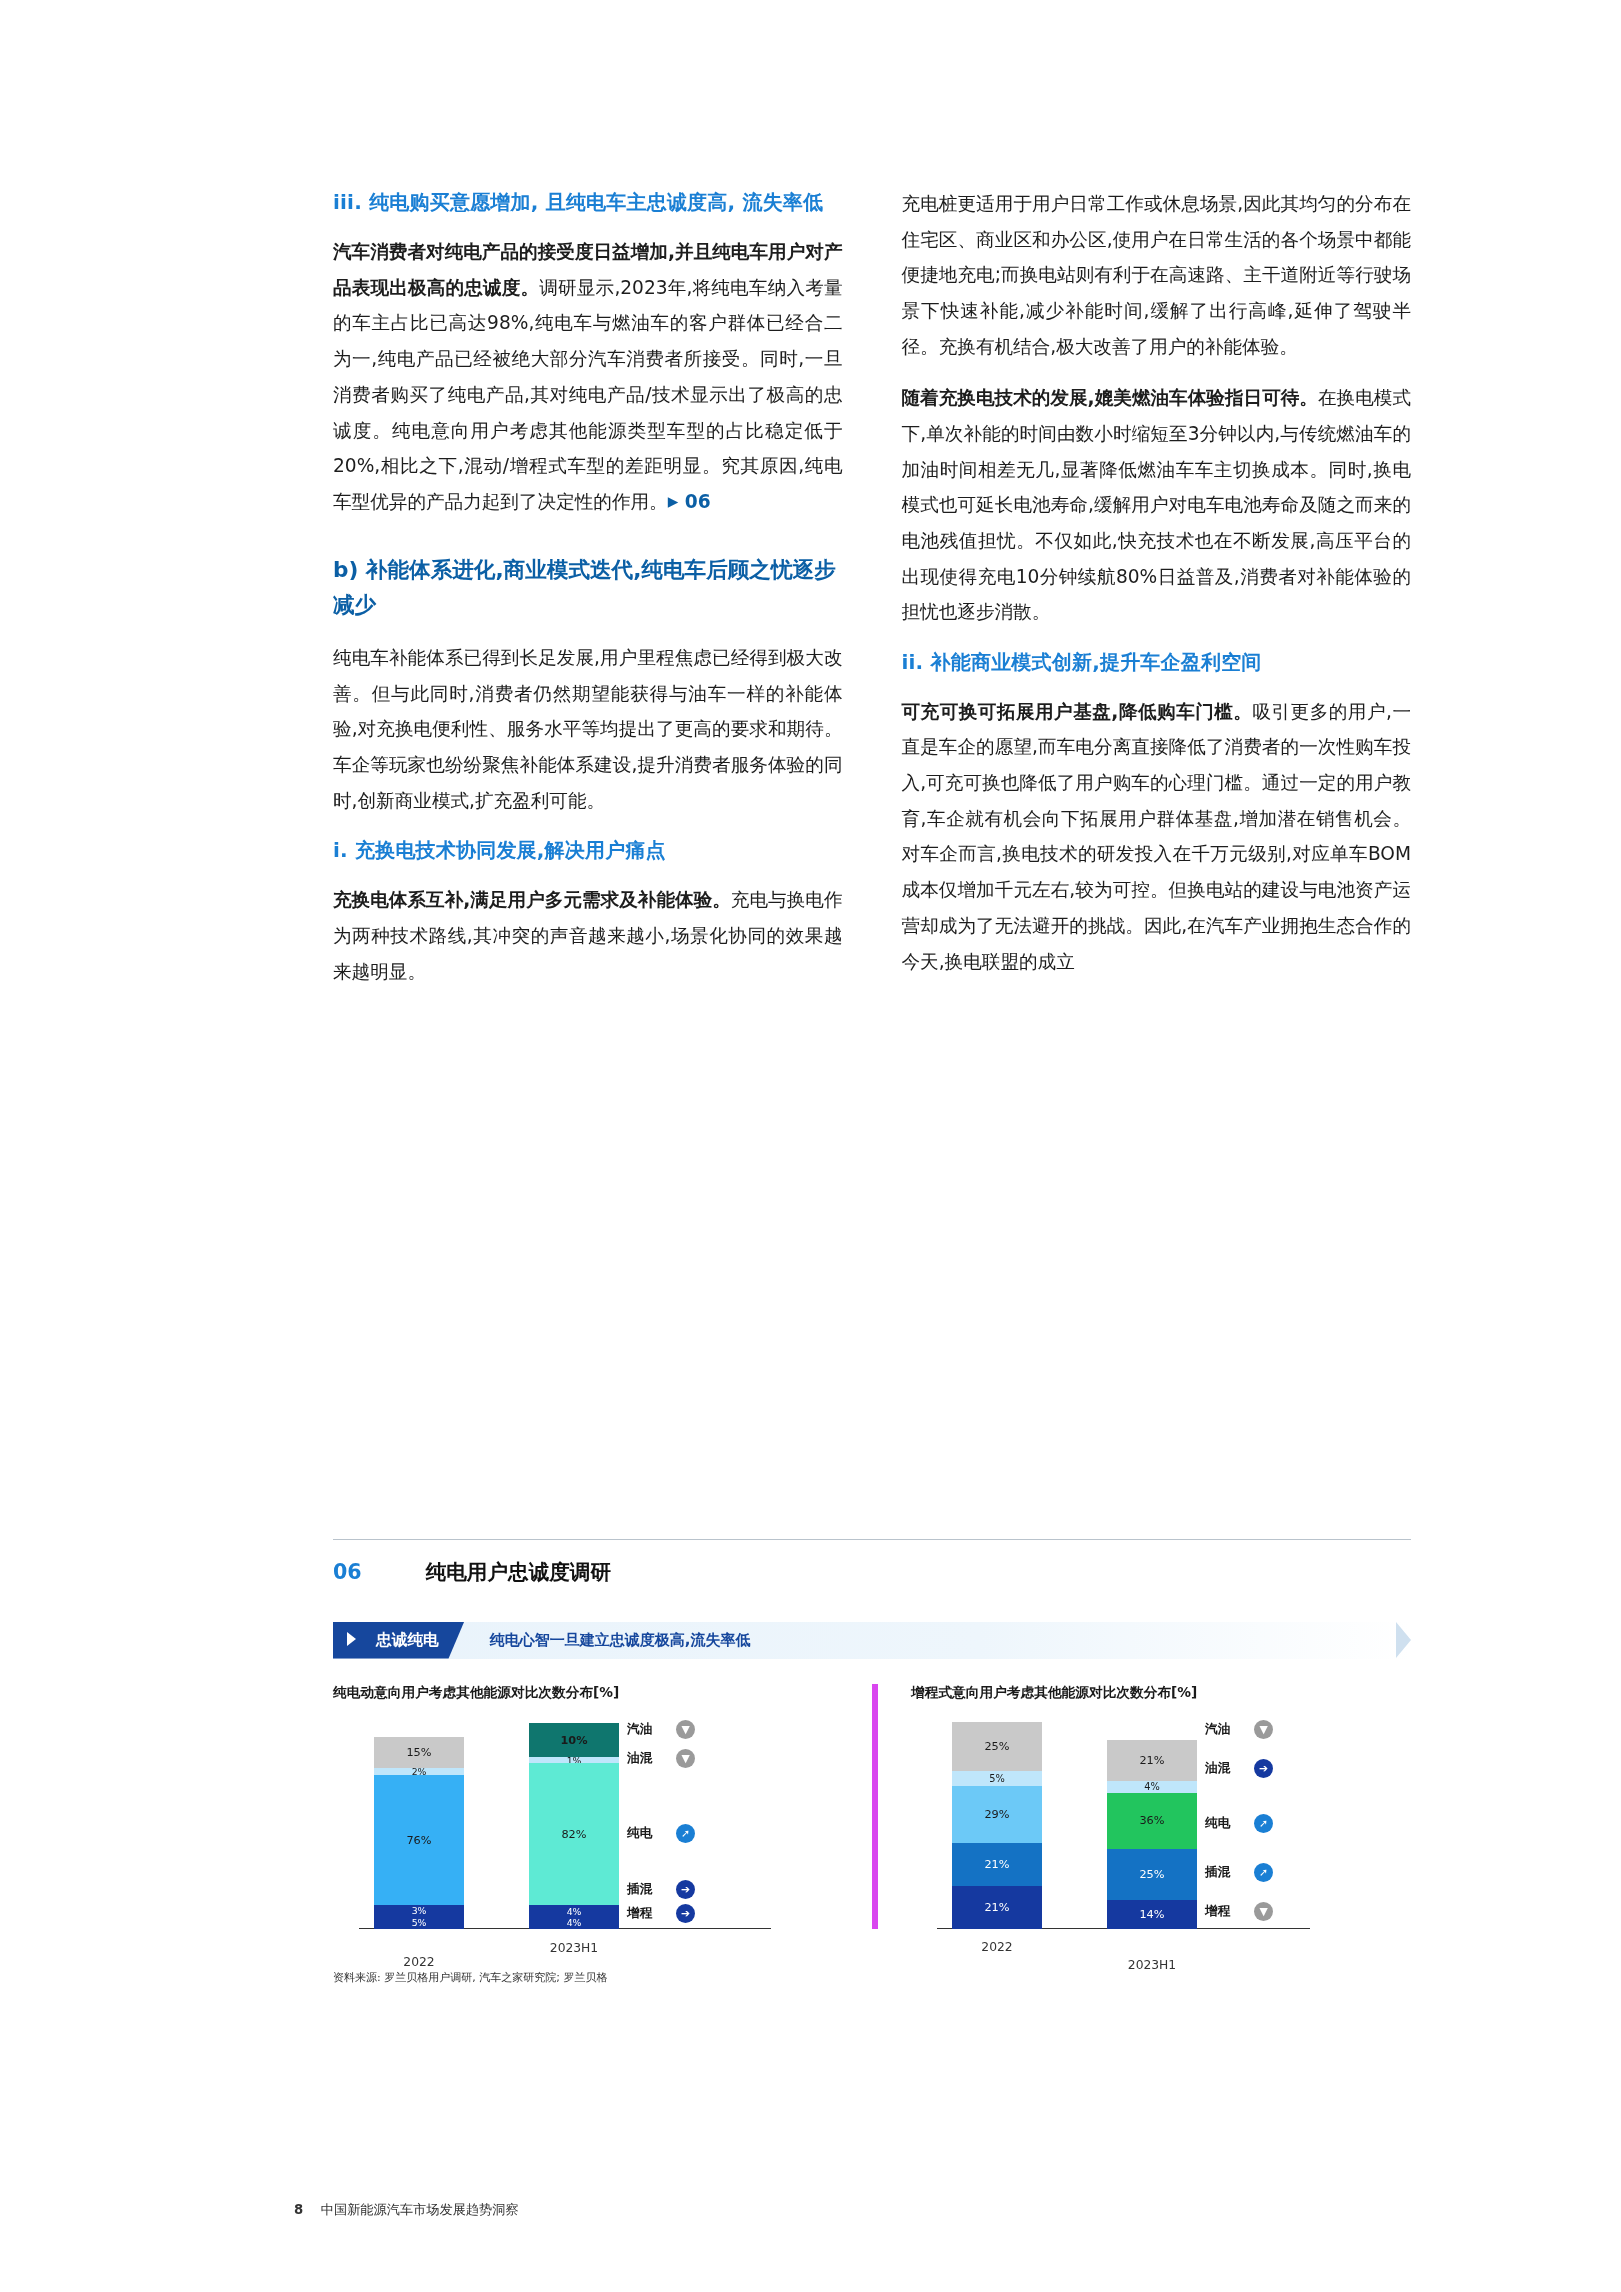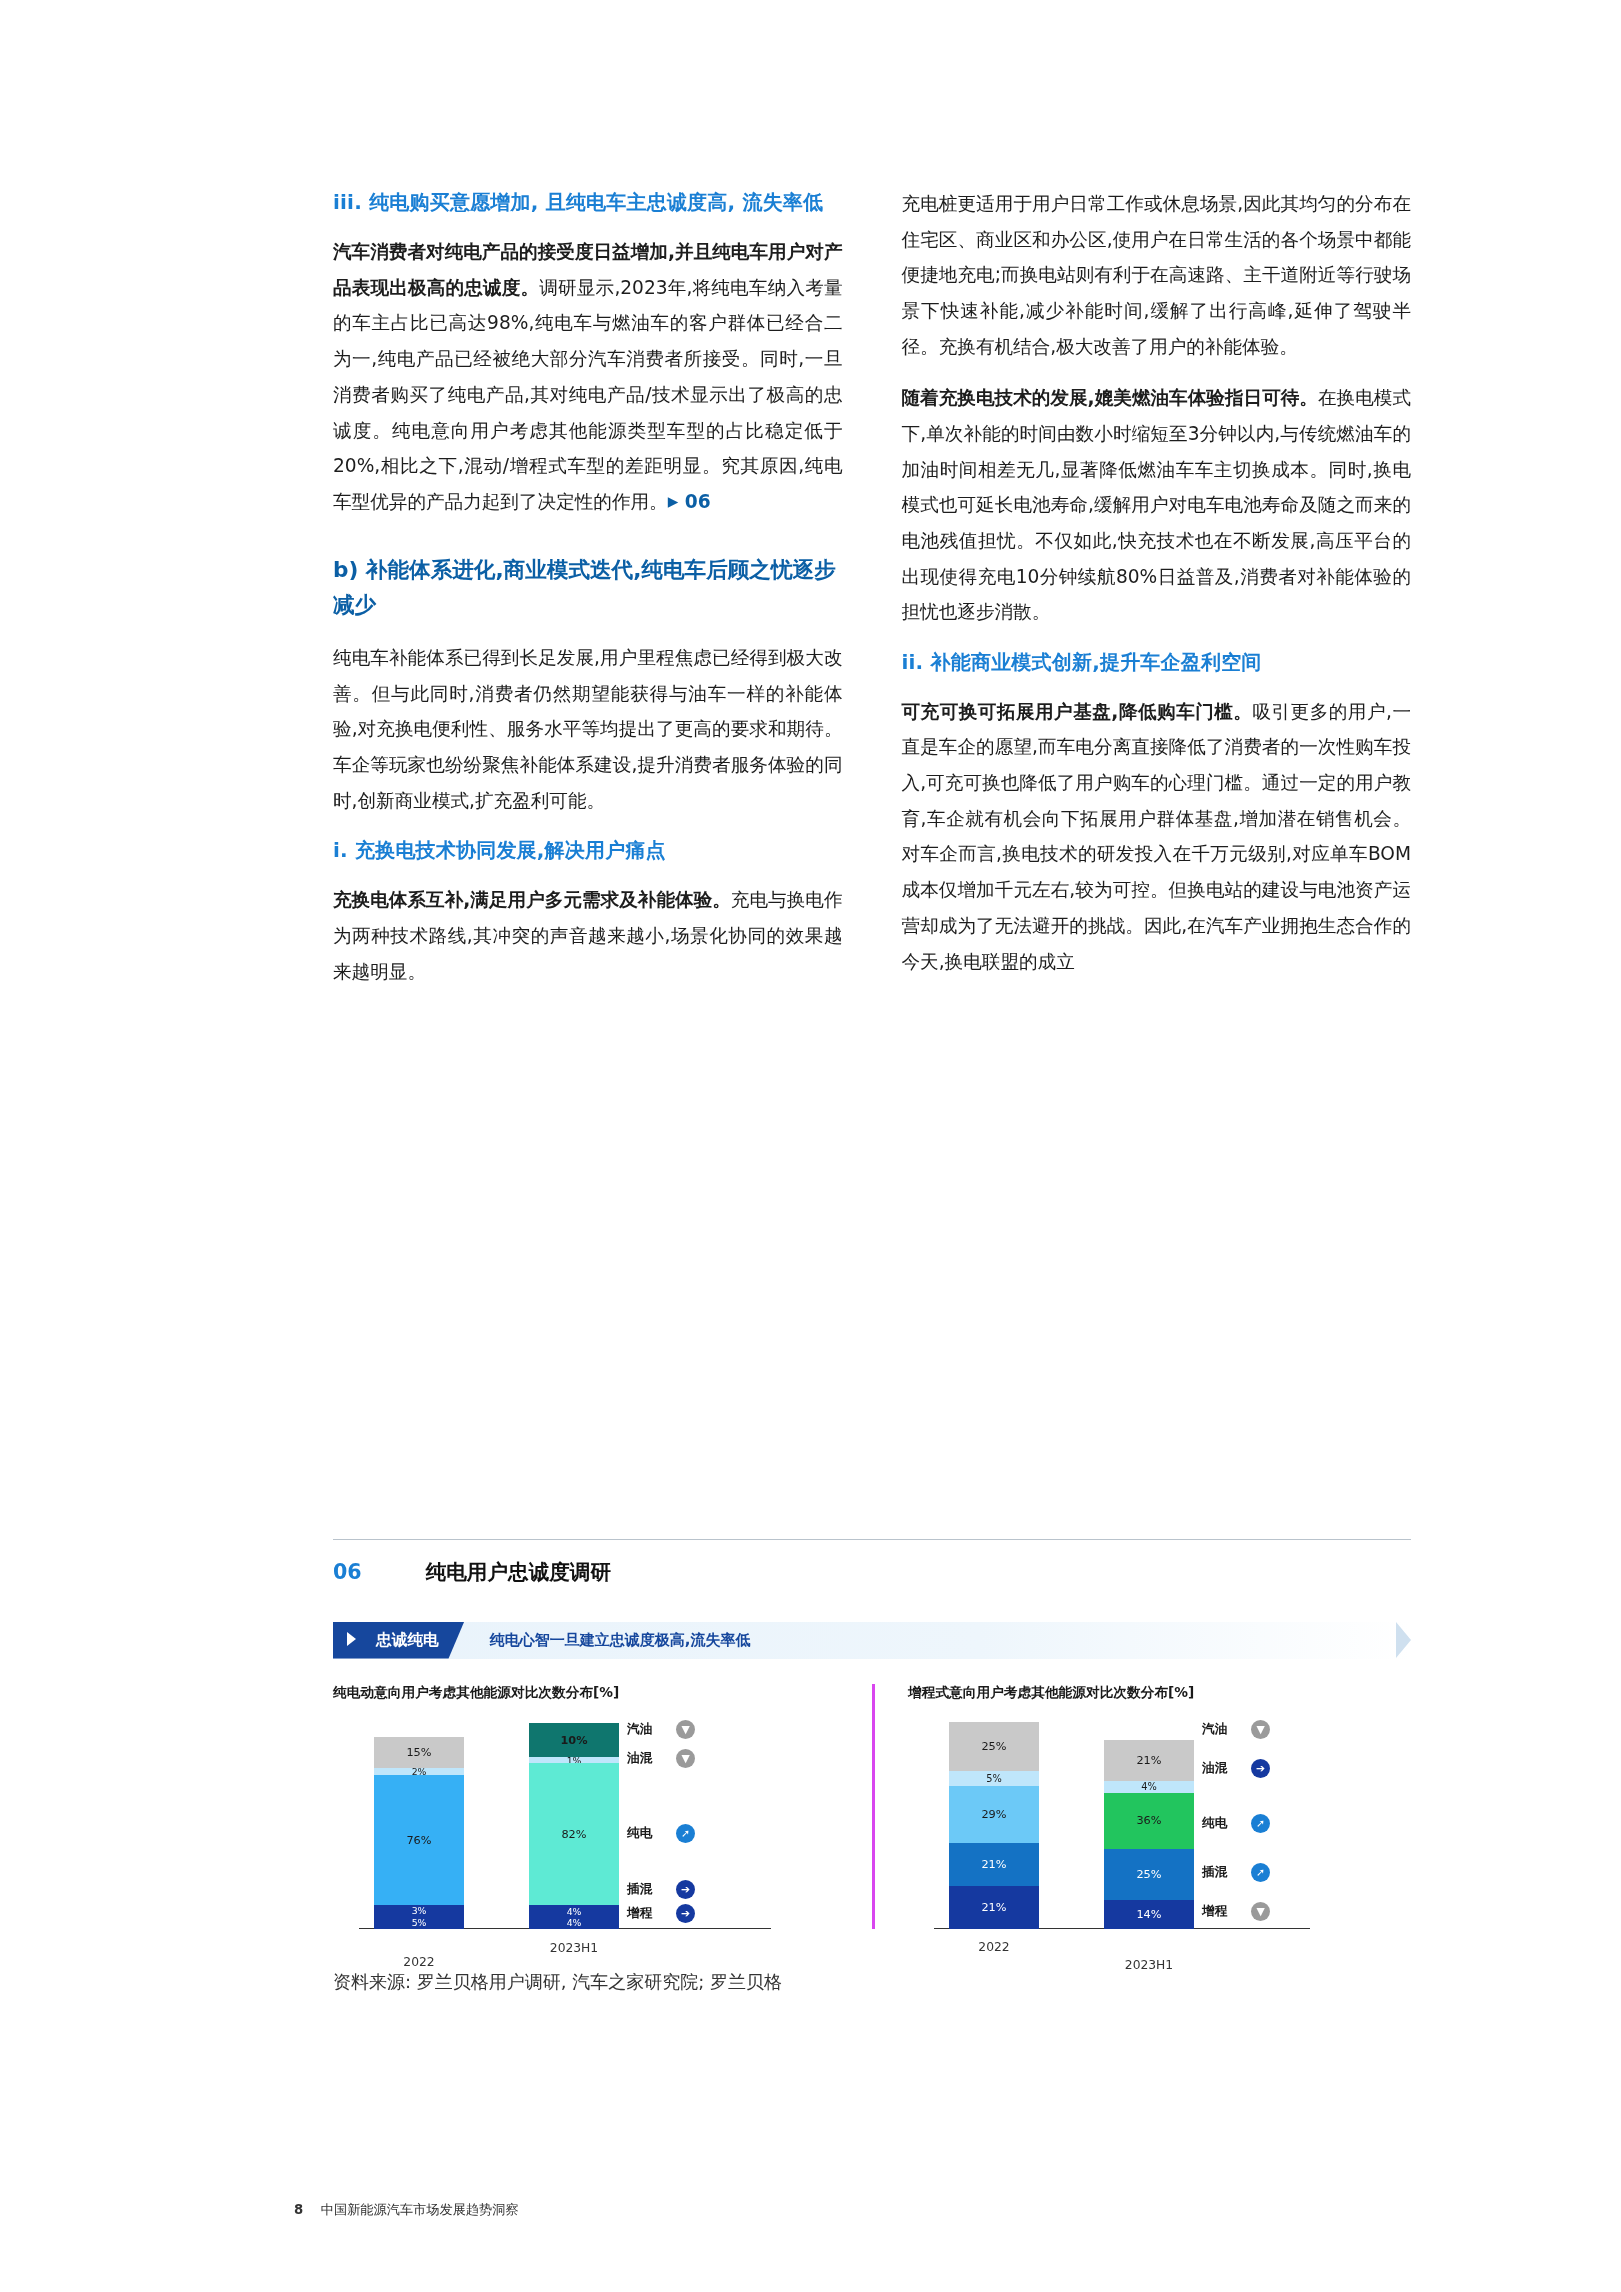--- a/index.html
+++ b/index.html
@@ -111,21 +111,21 @@
     border-top:18.6px solid transparent;
     border-bottom:18.6px solid transparent;
     border-left:15.7px solid #cfe0ef;
   }
 
   .charts{
     display:flex;
     margin-top:25.5px;
   }
   .chart-box{width:539px;position:relative;}
-  .chart-box.right{border-left:3px solid #d946ef;padding-left:33px;box-sizing:border-box;width:539px;}
+  .chart-box.right{border-left:6px solid #d946ef;padding-left:33px;box-sizing:border-box;width:539px;}
   .chart-cap{
     font-size:13.7px;font-weight:bold;color:#1a1a1a;
     margin-bottom:15.7px;
   }
   .plot{
     position:relative;
     height:211px;
     display:flex;
     align-items:flex-end;
     gap:65px;
@@ -165,21 +165,21 @@
     font-size:12.7px;font-weight:bold;color:#1a1a1a;
   }
   .leg-label{width:39px;}
   .leg-dot{
     width:19.6px;height:19.6px;border-radius:50%;
     display:flex;align-items:center;justify-content:center;
     color:#fff;font-size:10.8px;
   }
   .src{
     margin-top:41px;
-    font-size:18px;color:#333;
+    font-size:11px;color:#333;
   }
 
   
   .footer{
     position:absolute;
     left:294px;bottom:74px;
     display:flex;align-items:baseline;gap:17.6px;
     font-size:13.2px;color:#333;
   }
   .footer .pg{font-weight:bold;}

